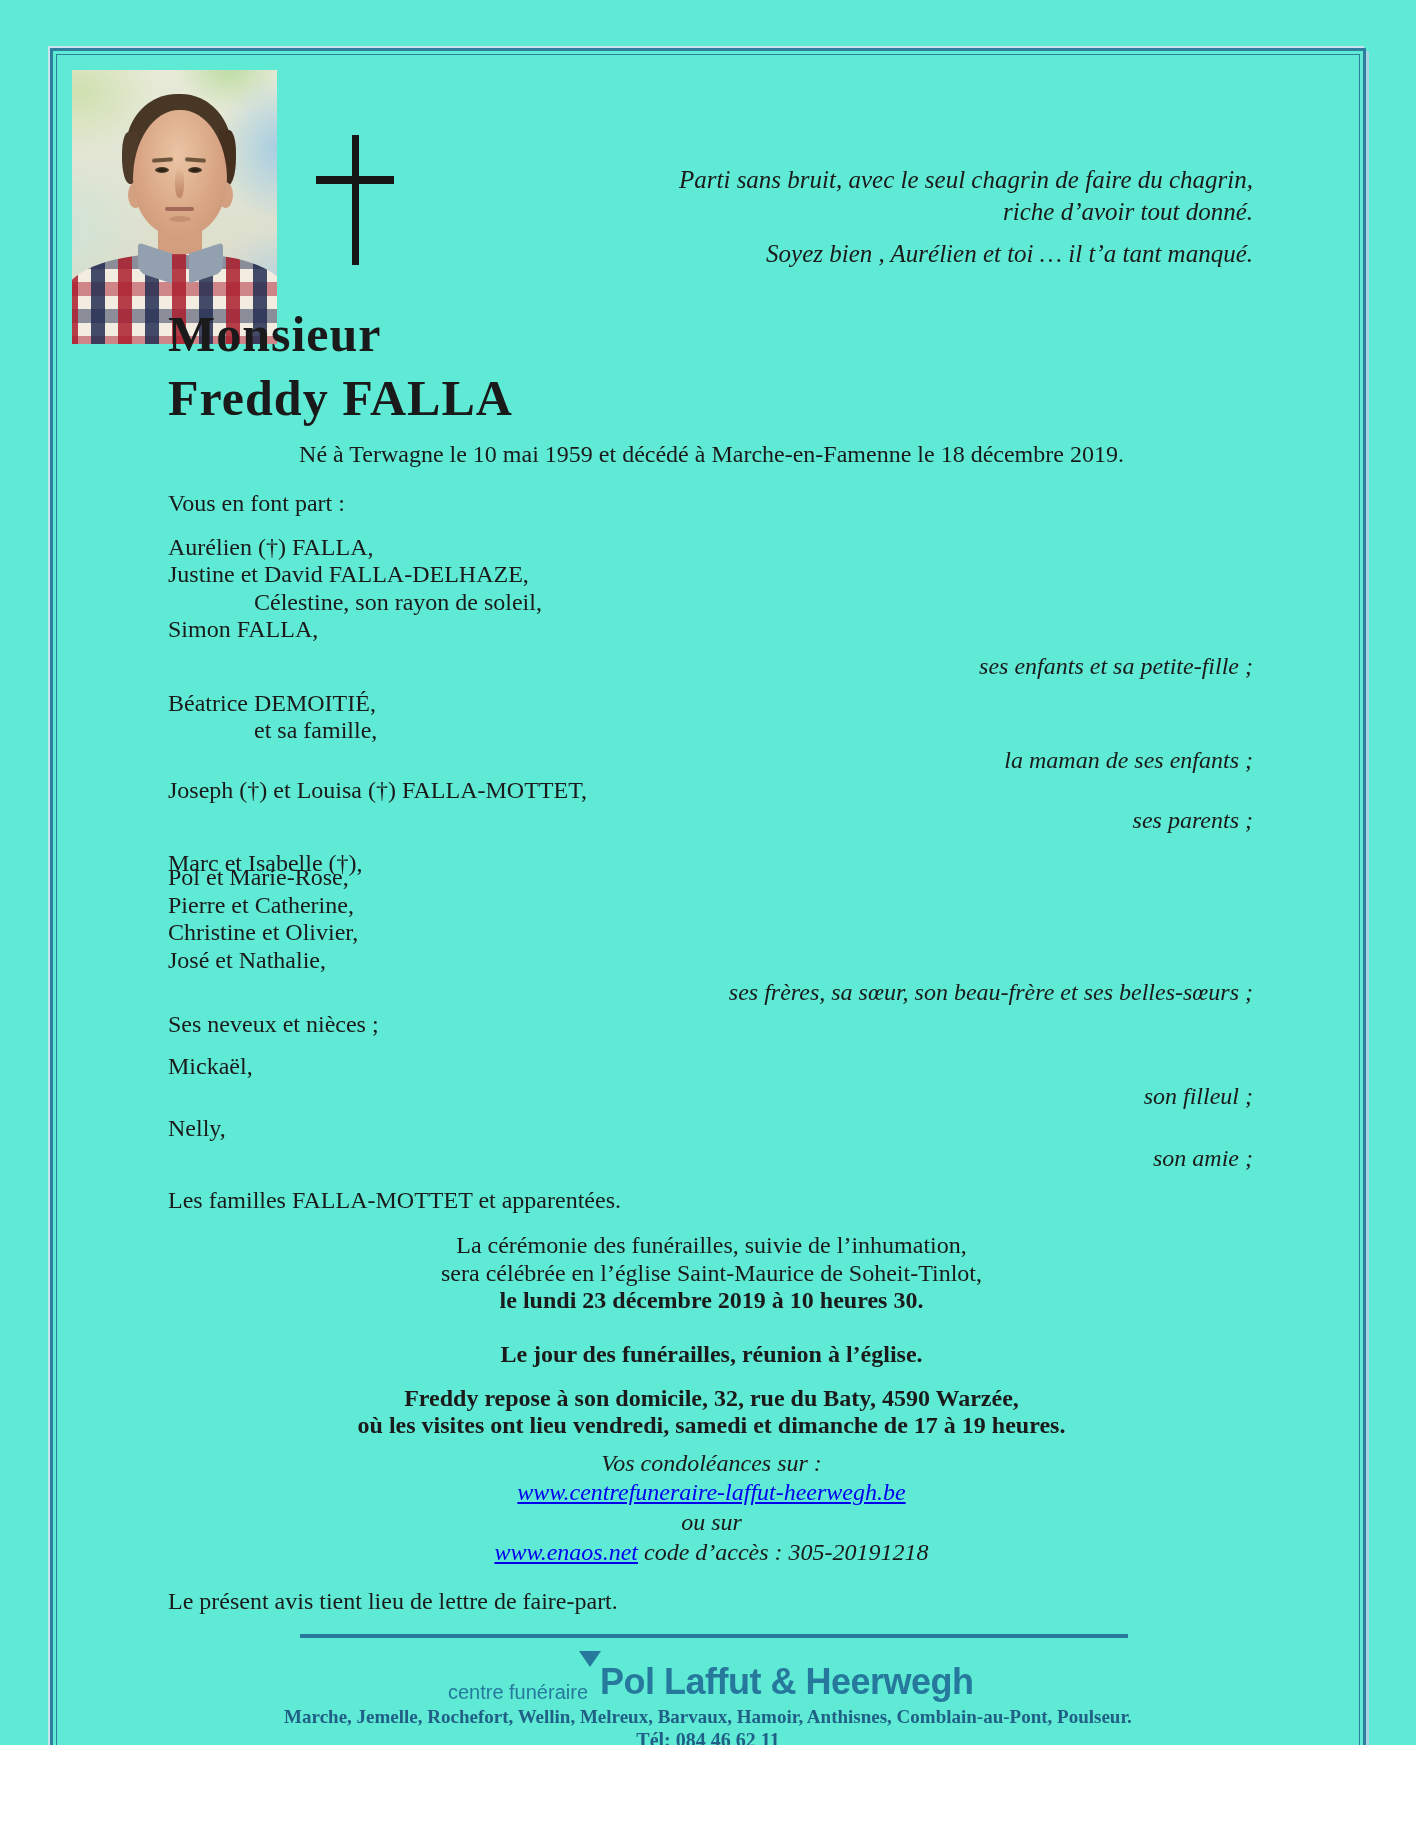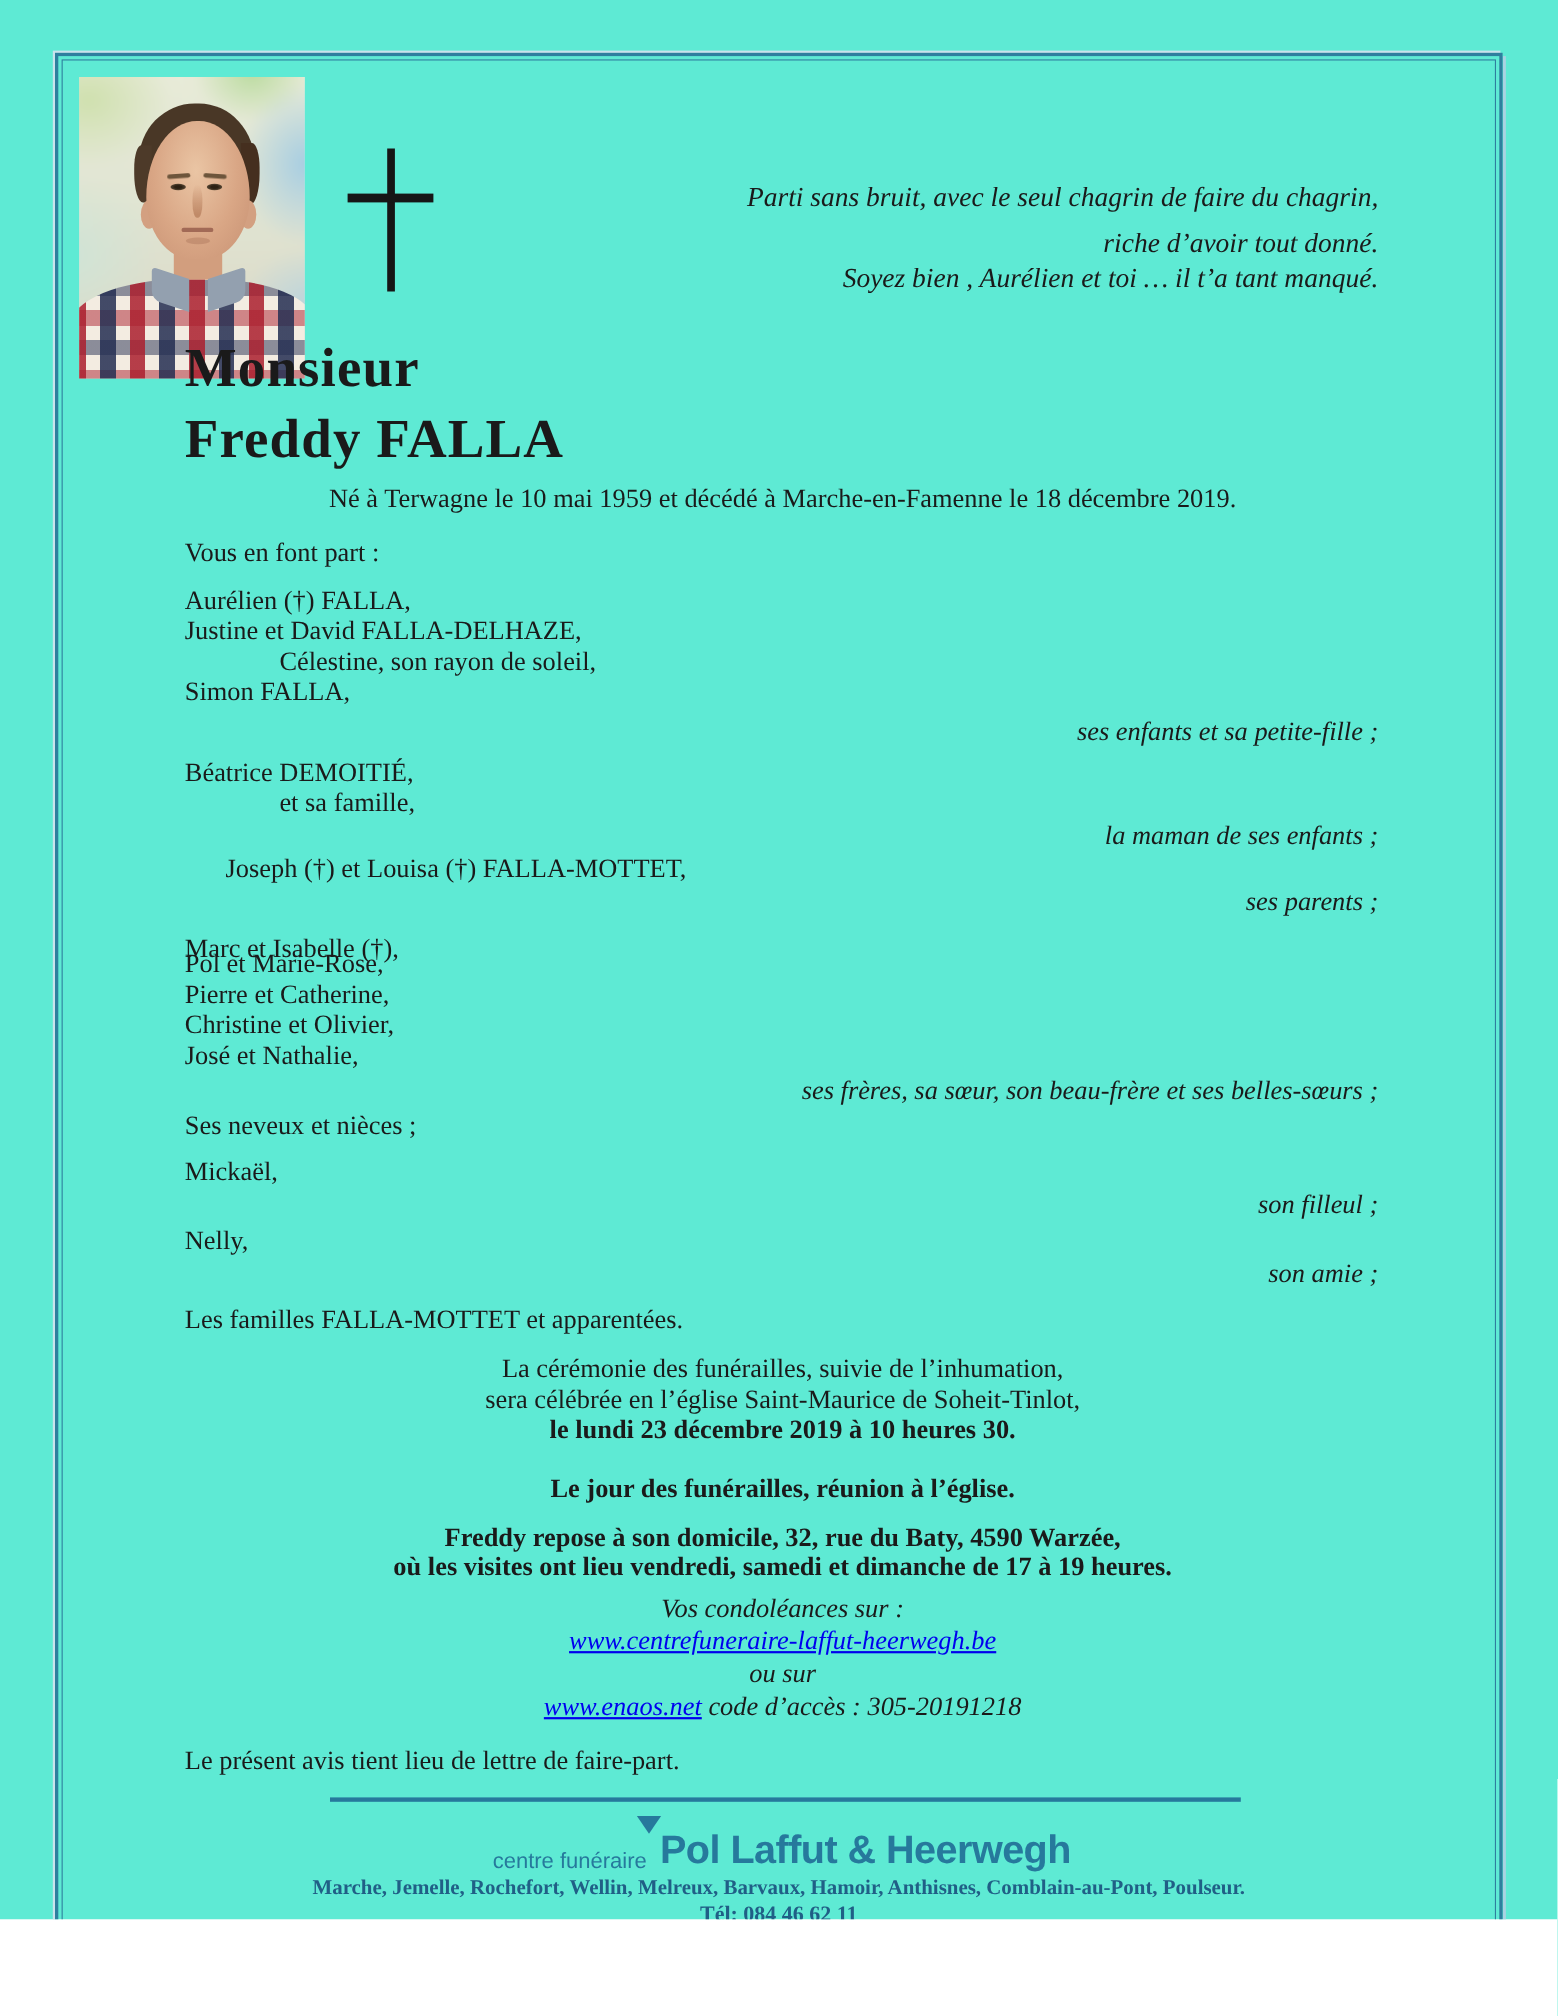--- a/index.html
+++ b/index.html
@@ -113,38 +113,38 @@
       <div class="chin"></div>
     </div>
   </div>
 
   <div>
     <div class="abs cross-v"></div>
     <div class="abs cross-h"></div>
   </div>
 
   <div class="abs quote" style="top:166px;">Parti sans bruit, avec le seul chagrin de faire du chagrin,</div>
-  <div class="abs quote" style="top:208px;">riche d’avoir tout donné.</div>
+  <div class="abs quote" style="top:198px;">riche d’avoir tout donné.</div>
   <div class="abs quote" style="top:240px;">Soyez bien , Aurélien et toi … il t’a tant manqué.</div>
 
   <div class="abs title" style="top:306px;">Monsieur</div>
   <div class="abs title" style="top:370px;">Freddy FALLA</div>
   <div class="abs txt ccol" style="top:440px;">Né à Terwagne le 10 mai 1959 et décédé à Marche-en-Famenne le 18 décembre 2019.</div>
 
   <div class="abs txt lcol" style="top:489px;">Vous en font part :</div>
 
   <div class="abs txt lcol" style="top:533px;">Aurélien (†) FALLA,</div>
   <div class="abs txt lcol" style="top:560px;">Justine et David FALLA-DELHAZE,</div>
   <div class="abs txt icol" style="top:588px;">Célestine, son rayon de soleil,</div>
   <div class="abs txt lcol" style="top:615px;">Simon FALLA,</div>
   <div class="abs txt rcol" style="top:652px;">ses enfants et sa petite-fille ;</div>
   <div class="abs txt lcol" style="top:689px;">Béatrice DEMOITIÉ,</div>
   <div class="abs txt icol" style="top:716px;">et sa famille,</div>
   <div class="abs txt rcol" style="top:746px;">la maman de ses enfants ;</div>
-  <div class="abs txt lcol" style="top:776px;margin-left:37px;">Joseph (†) et Louisa (†) FALLA-MOTTET,</div>
+  <div class="abs txt lcol" style="top:776px;">Joseph (†) et Louisa (†) FALLA-MOTTET,</div>
   <div class="abs txt rcol" style="top:806px;">ses parents ;</div>
   <div class="abs txt lcol" style="top:836px;margin-top:13px;">Marc et Isabelle (†),</div>
   <div class="abs txt lcol" style="top:863px;">Pol et Marie-Rose,</div>
   <div class="abs txt lcol" style="top:891px;">Pierre et Catherine,</div>
   <div class="abs txt lcol" style="top:918px;">Christine et Olivier,</div>
   <div class="abs txt lcol" style="top:946px;">José et Nathalie,</div>
   <div class="abs txt rcol" style="top:978px;">ses frères, sa sœur, son beau-frère et ses belles-sœurs ;</div>
   <div class="abs txt lcol" style="top:1010px;">Ses neveux et nièces ;</div>
   <div class="abs txt lcol" style="top:1052px;">Mickaël,</div>
   <div class="abs txt rcol" style="top:1082px;">son filleul ;</div>

